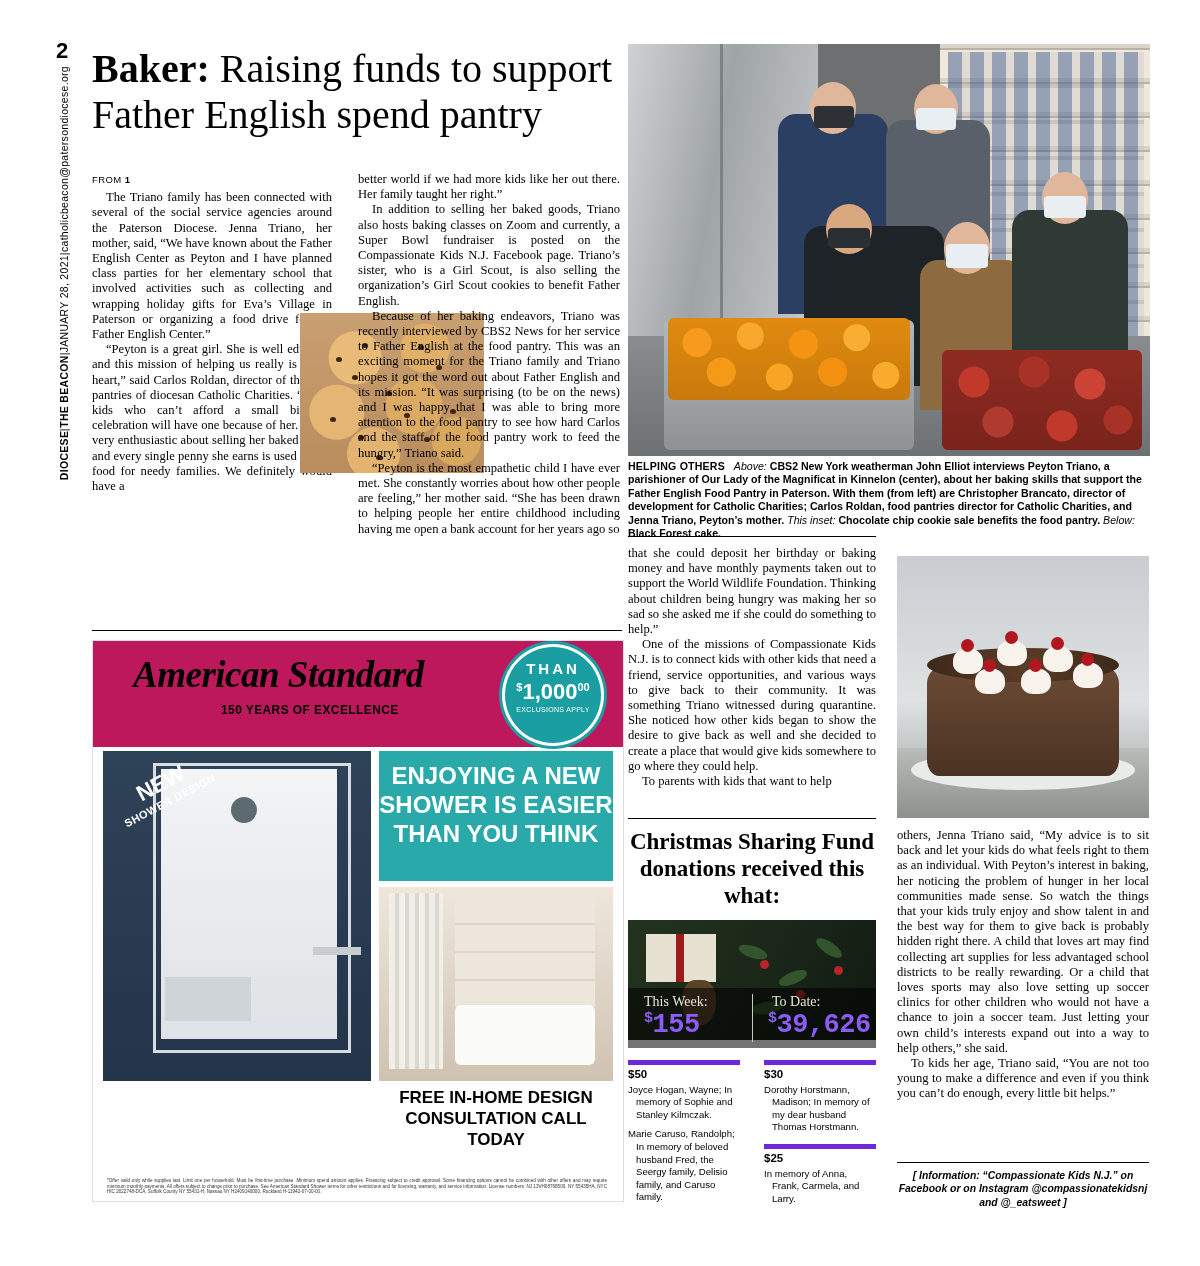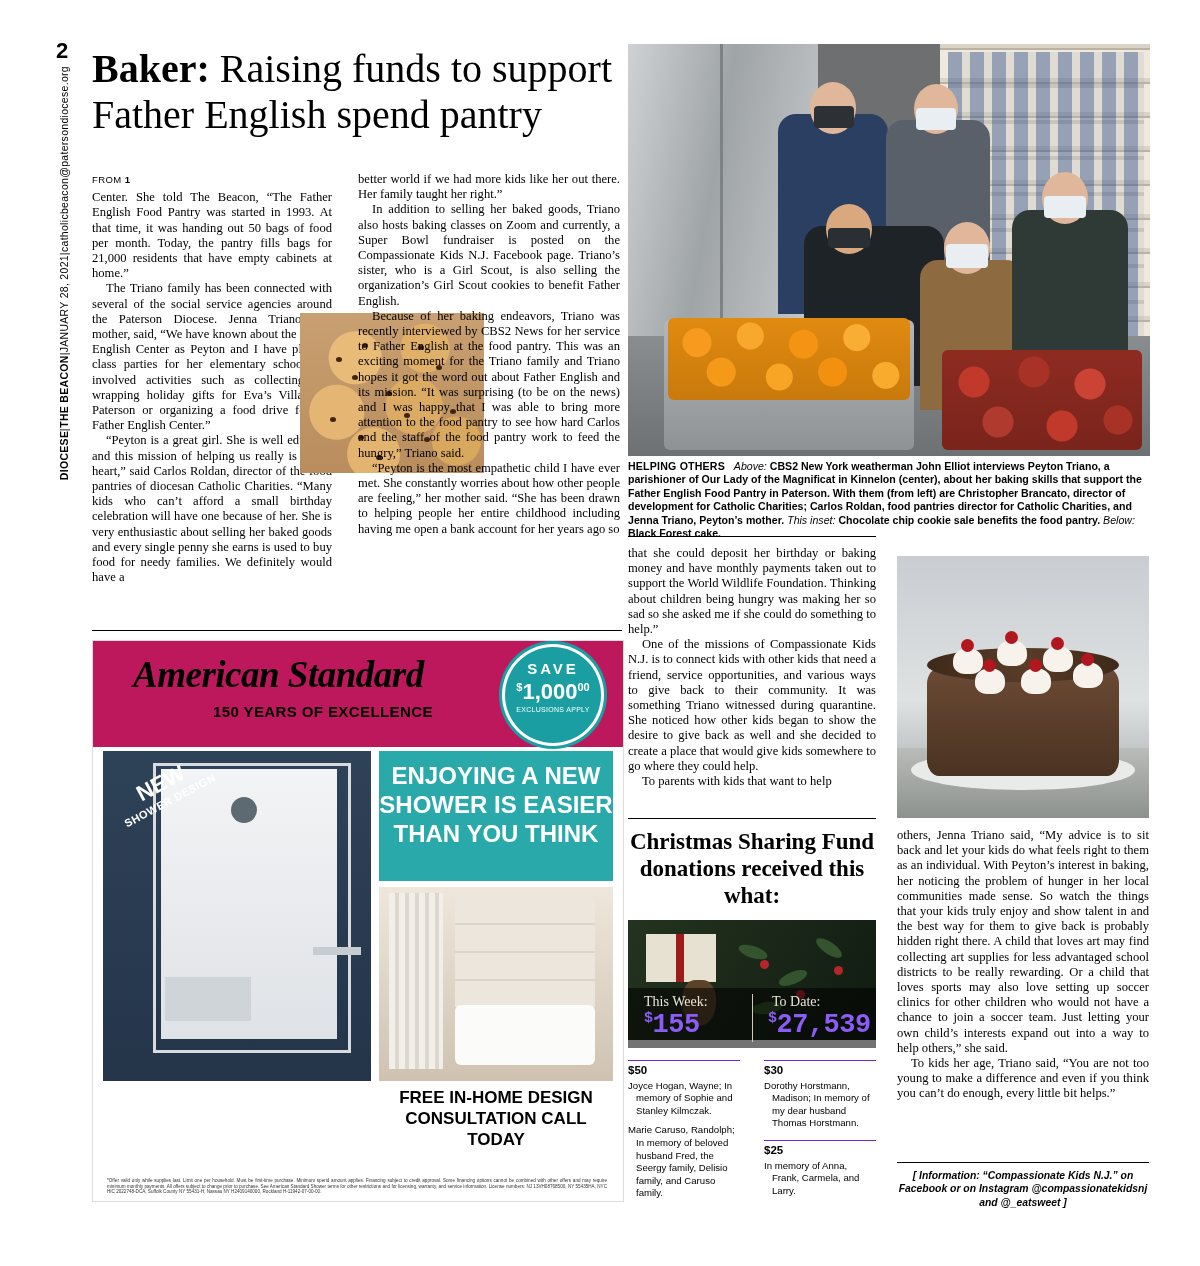--- a/index.html
+++ b/index.html
@@ -103,22 +103,22 @@
   .cake-top{position:absolute;left:30px;bottom:136px;width:192px;height:34px;border-radius:50%;
     background:radial-gradient(circle at 50% 40%,#5a3d29,#3d2819);}
   .swirl{position:absolute;width:30px;height:26px;border-radius:50% 50% 40% 40%;background:#f7f3ec;}
   .cherry{position:absolute;width:13px;height:13px;border-radius:50%;background:#b0171f;}
 
   
   .ad{position:absolute;left:92px;top:640px;width:530px;height:560px;background:#ffffff;border:1px solid #ddd;}
   .ad-top{position:absolute;left:0;top:0;width:100%;height:106px;background:#be185d;}
   .ad-logo{position:absolute;left:40px;top:12px;width:360px;font-family:"Liberation Serif",serif;
     font-style:italic;font-weight:bold;font-size:37px;letter-spacing:-.5px;}
-  .ad-sub{position:absolute;left:120px;top:62px;font-family:"Liberation Sans",sans-serif;
-    font-weight:bold;font-size:15px;letter-spacing:.4px;}
+  .ad-sub{position:absolute;left:128px;top:62px;font-family:"Liberation Sans",sans-serif;
+    font-weight:bold;font-size:12px;letter-spacing:.4px;}
   .badge{position:absolute;right:22px;top:6px;width:96px;height:96px;border-radius:50%;
     background:#1a9ea2;color:#fff;text-align:center;
     font-family:"Liberation Sans",sans-serif;box-shadow:0 0 0 3px #fff,0 0 0 6px #1a9ea2;}
   .badge .b1{font-size:15px;font-weight:bold;letter-spacing:3px;margin-top:13px;}
   .badge .b2{font-size:22px;font-weight:bold;line-height:20px;}
   .badge .b3{font-size:7px;line-height:8px;margin-top:4px;letter-spacing:.3px;}
   .badge .dollar{font-size:11px;vertical-align:super;}
   .ad-photo{position:absolute;left:10px;top:110px;width:268px;height:330px;overflow:hidden;background:#2b3c50;}
   .ad-photo .wall{position:absolute;inset:0;background:linear-gradient(#2e4258,#24354a);}
   .ad-photo .tile{position:absolute;left:58px;top:18px;width:176px;height:270px;
@@ -163,21 +163,21 @@
   .csf-bar .lbl{position:absolute;top:6px;font-family:"Liberation Serif",serif;font-size:14px;color:#e9e4d8;}
   .csf-bar .amt{position:absolute;top:22px;font-family:Liberation Mono, monospace;font-weight:bold;
      font-size:27px;color:#8b5cf6;letter-spacing:-.5px;}
   .csf-bar .amt sup{font-size:15px;vertical-align:super;}
   .csf-div{position:absolute;left:124px;top:6px;width:1px;height:48px;background:#cfcabb;}
   .csf-lists{position:absolute;left:628px;top:1060px;width:248px;font-family:"Liberation Sans",sans-serif;
     font-size:9.6px;line-height:12.6px;}
   .csf-col{position:absolute;top:0;width:112px;}
   .csf-col.left{left:0;}
   .csf-col.right{left:136px;}
-  .csf-amt{font-weight:bold;font-size:11.5px;border-top:1px solid #6d28d9;padding-top:3px;margin-bottom:3px;}
+  .csf-amt{font-weight:bold;font-size:11.5px;border-top:5px solid #6d28d9;padding-top:3px;margin-bottom:3px;}
   .csf-entry{margin-bottom:7px;text-indent:0;}
   .csf-entry .hang{padding-left:8px;text-indent:-8px;display:block;}
 
   
   .infobox{position:absolute;left:897px;top:1162px;width:252px;border-top:1px solid #000;padding-top:6px;
     font-family:"Liberation Sans",sans-serif;font-style:italic;font-weight:bold;font-size:10.4px;line-height:13.4px;text-align:center;}
 
   
   .rule{position:absolute;background:#000;}
 </style>
@@ -195,21 +195,20 @@
 
   <div class="headline">
     <span class="kicker">Baker:</span><span> Raising funds to support Father English spend pantry</span>
   </div>
 
   <div class="col" id="col1">
     <div class="fromline">
       <span>FROM</span>
       <b>1</b>
     </div>
-    <p class="first">Center. She told The Beacon, “The Father English Food Pantry was started in 1993. At that time, it was handing out 50 bags of food per month. Today, the pantry fills bags for 21,000 residents that have empty cabinets at home.”</p>
     <p>The Triano family has been connected with several of the social service agencies around the Paterson Diocese. Jenna Triano, her mother, said, “We have known about the Father English Center as Peyton and I have planned class parties for her elementary school that involved activities such as collecting and wrapping holiday gifts for Eva’s Village in Paterson or organizing a food drive for the Father English Center.”</p>
     <p>“Peyton is a great girl. She is well educated and this mission of helping us really is in her heart,” said Carlos Roldan, director of the food pantries of diocesan Catholic Charities. “Many kids who can’t afford a small birthday celebration will have one because of her. She is very enthusiastic about selling her baked goods and every single penny she earns is used to buy food for needy families. We definitely would have a</p>
   </div>
 
   <div class="cookies">
     <div class="cookie-bg">
       <div class="chip" style="left:36px;top:44px"></div>
       <div class="chip" style="left:62px;top:30px"></div>
       <div class="chip" style="left:52px;top:62px"></div>
       <div class="chip" style="left:118px;top:32px"></div>
@@ -303,21 +302,21 @@
     <p>To kids her age, Triano said, “You are not too young to make a difference and even if you think you can’t do enough, every little bit helps.”</p>
   </div>
 
   <div class="infobox">[ Information: “Compassionate Kids N.J.” on Facebook or on Instagram @compassionatekidsnj and @_eatsweet ]</div>
 
   <div class="ad">
     <div class="ad-top">
       <div class="ad-logo">American Standard</div>
       <div class="ad-sub">150 YEARS OF EXCELLENCE</div>
       <div class="badge">
-        <div class="b1">SAVE</div>
+        <div class="b1">THAN</div>
         <div class="b2"><span class="dollar">$</span><span>1,000</span><span class="dollar">00</span></div>
         <div class="b3">EXCLUSIONS APPLY</div>
       </div>
     </div>
 
     <div class="ad-photo">
       <div class="wall"></div>
       <div class="glass"></div>
       <div class="tile"></div>
       <div class="head"></div>
@@ -362,21 +361,21 @@
   </div>
 
   <div class="csf-bar">
     <div class="lbl" style="left:16px">This Week:</div>
     <div class="amt" style="left:16px">
       <sup>$</sup><span>155</span>
     </div>
     <div class="csf-div"></div>
     <div class="lbl" style="left:144px">To Date:</div>
     <div class="amt" style="left:140px">
-      <sup>$</sup><span>27,539</span>
+      <sup>$</sup><span>39,626</span>
     </div>
   </div>
 
   <div class="csf-lists">
     <div class="csf-col left">
       <div class="csf-amt">$50</div>
       <div class="csf-entry">
         <span class="hang">Joyce Hogan, Wayne; In memory of Sophie and Stanley Kilmczak.</span>
       </div>
       <div class="csf-entry">

